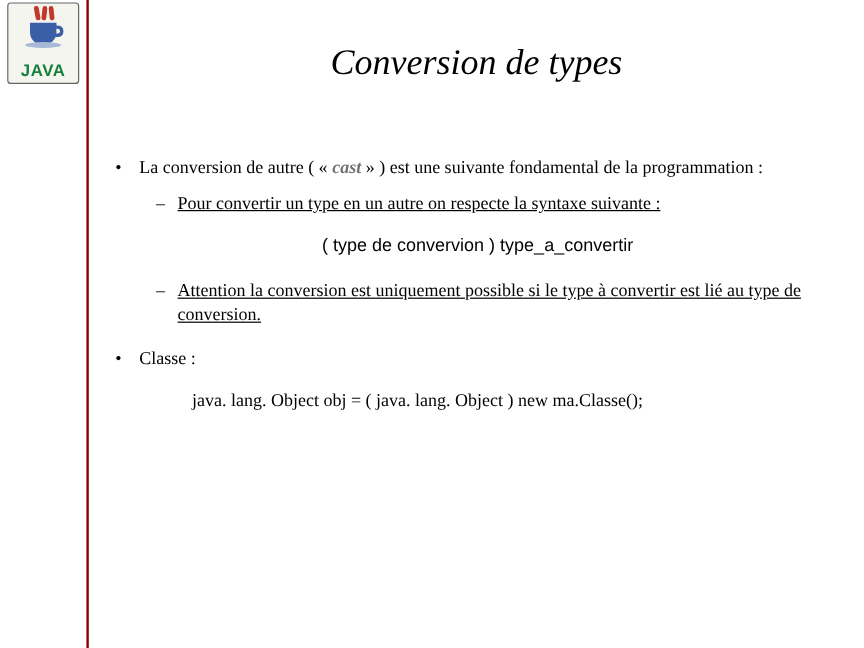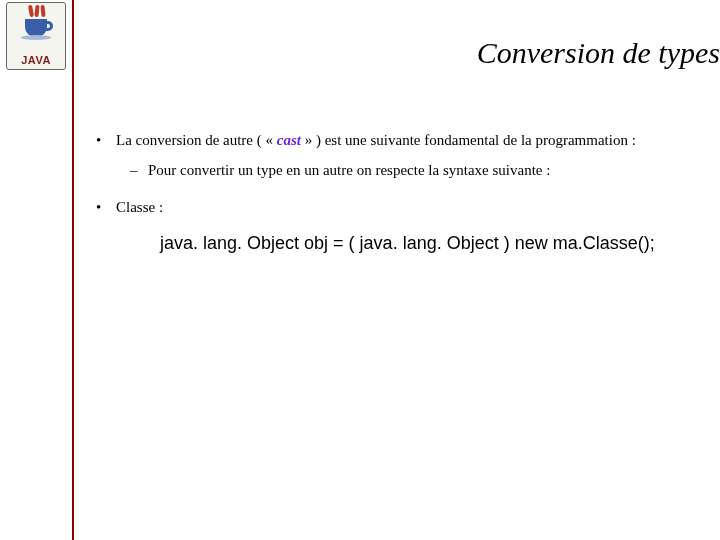--- a/index.html
+++ b/index.html
@@ -71,30 +71,30 @@
   .logo .saucer {
     position: absolute;
     top: 28px; left: 0;
     width: 30px; height: 5px;
     background: #a8b8d8;
     border-radius: 50%;
   }
   .logo .text {
     font-family: Arial, sans-serif;
     font-weight: bold;
-    font-size: 11px;
-    color: #7f1d1d;
+    font-size: 14px;
+    color: #15803d;
     letter-spacing: 0.5px;
   }
   .title {
     position: absolute;
     top: 36px;
     left: 74px;
     right: 0;
-    text-align: right;
+    text-align: center;
     font-style: italic;
     font-size: 30px;
     font-family: 'Times New Roman', Georgia, serif;
   }
   .content {
     position: absolute;
     top: 130px;
     left: 90px;
     right: 40px;
     font-family: 'Times New Roman', Georgia, serif;
@@ -104,41 +104,41 @@
   ul.top { list-style: none; }
   ul.top > li { position: relative; padding-left: 26px; margin-bottom: 16px; }
   ul.top > li::before {
     content: "•";
     position: absolute;
     left: 6px;
     top: 0;
     font-size: 15px;
   }
   ul.sub { list-style: none; margin-top: 10px; }
-  ul.sub > li { position: relative; padding-left: 32px; margin-bottom: 10px; }
+  ul.sub > li { position: relative; padding-left: 32px; margin-bottom: 10px; text-decoration: underline; }
   ul.sub > li::before {
     content: "–";
     position: absolute;
     left: 14px;
     top: 0;
   }
   .cast {
     font-style: italic;
     font-weight: bold;
-    color: #6d28d9;
+    color: #737373;
   }
   .syntax-line {
     font-family: Arial, Helvetica, sans-serif;
     font-size: 15px;
     text-align: center;
     margin: 14px 0 18px 0;
   }
   .example-line {
-    font-family: Liberation Sans, sans-serif;
-    font-size: 18px;
+    font-family: Liberation Serif, serif;
+    font-size: 15px;
     margin: 14px 0 0 44px;
   }
 </style>
 </head>
 <body>
 
 <div class="sidebar-line"></div>
 
 <div class="logo">
   <div class="frame">
@@ -156,19 +156,23 @@
 
 <div class="title">Conversion de types</div>
 
 <div class="content">
   <ul class="top">
     <li>
       <span>La conversion de autre ( « </span><span class="cast">cast</span><span> » ) est une suivante fondamental de la programmation :</span>
       <ul class="sub">
         <li>Pour convertir un type en un autre on respecte la syntaxe suivante :</li>
       </ul>
+      <div class="syntax-line">( type de convervion ) type_a_convertir</div>
+      <ul class="sub">
+        <li>Attention la conversion est uniquement possible si le type à convertir est lié au type de conversion.</li>
+      </ul>
     </li>
     <li>
       <span>Classe :</span>
       <div class="example-line">java. lang. Object obj = ( java. lang. Object ) new ma.Classe();</div>
     </li>
   </ul>
 </div>
 
 </body></html>

